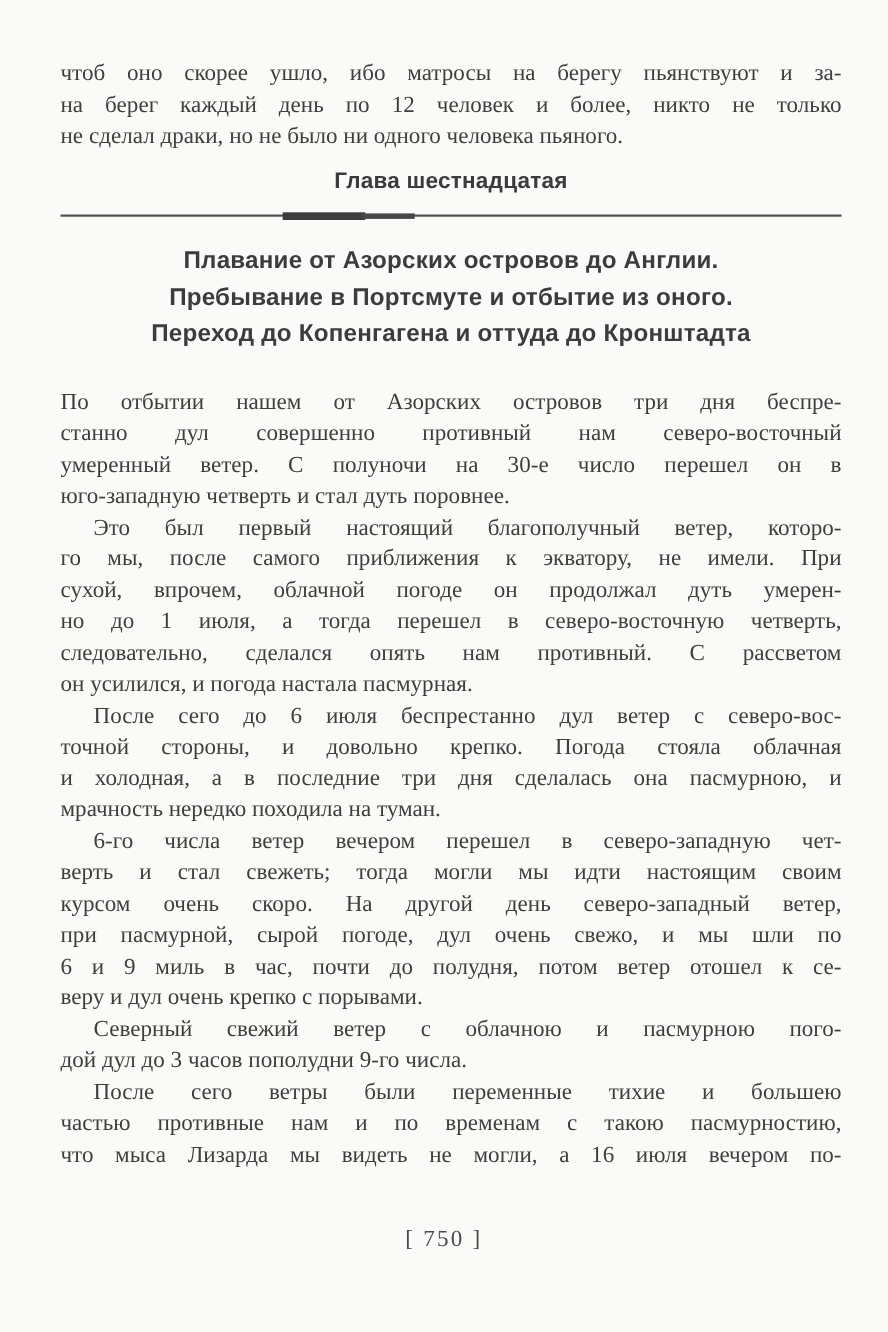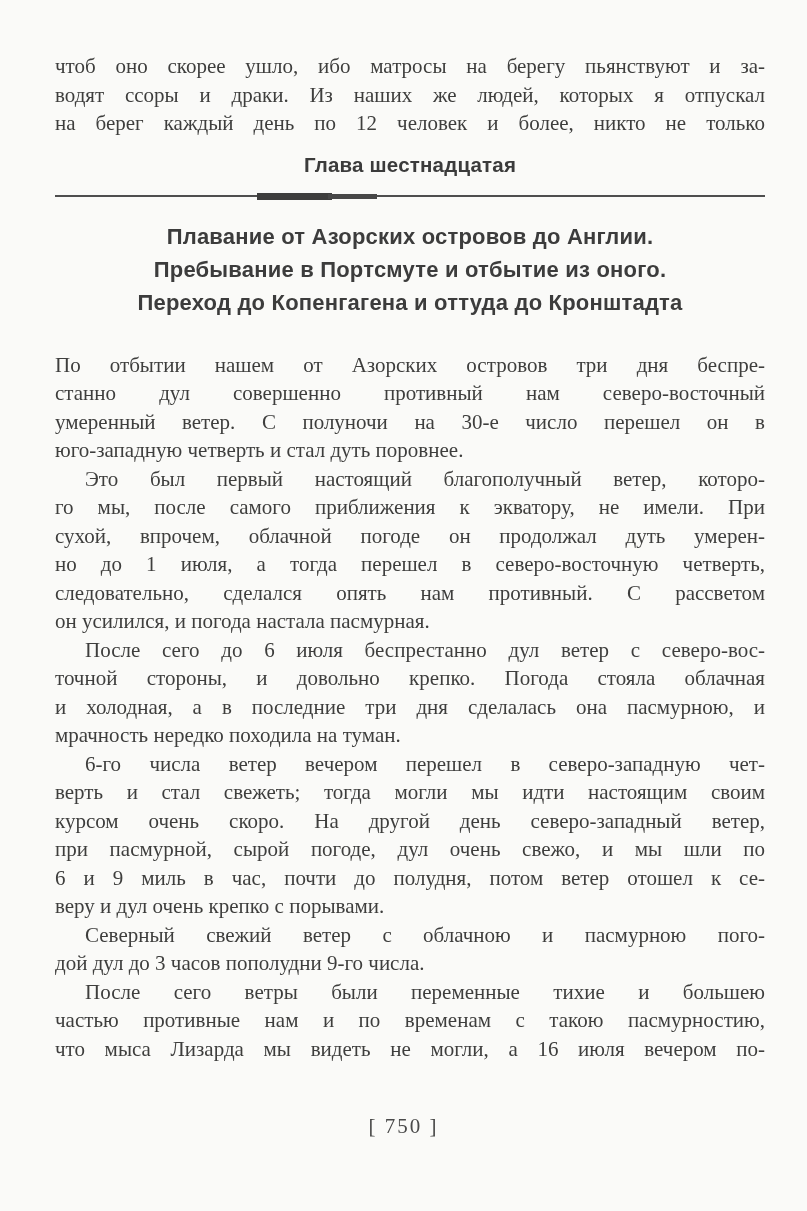--- a/index.html
+++ b/index.html
@@ -68,22 +68,22 @@
   }
 </style>
 </head>
 <body>
 
 <div class="page">
 
   <div class="bodytext">
       <div class="para">
         <div class="line just">чтоб оно скорее ушло, ибо матросы на берегу пьянствуют и за-</div>
-        <div class="line just">водят ссоры и драки. Из наших же людей, которых я отпускал</div>
         <div class="line just">на берег каждый день по 12 человек и более, никто не только</div>
+        <div class="line">не сделал драки, но не было ни одного человека пьяного.</div>
       </div>
     </div>
 
   <div class="chapter-heading">Глава шестнадцатая</div>
 
   <div class="divider">
     <div class="thin"></div>
     <div class="thick"></div>
     <div class="mid"></div>
   </div>

